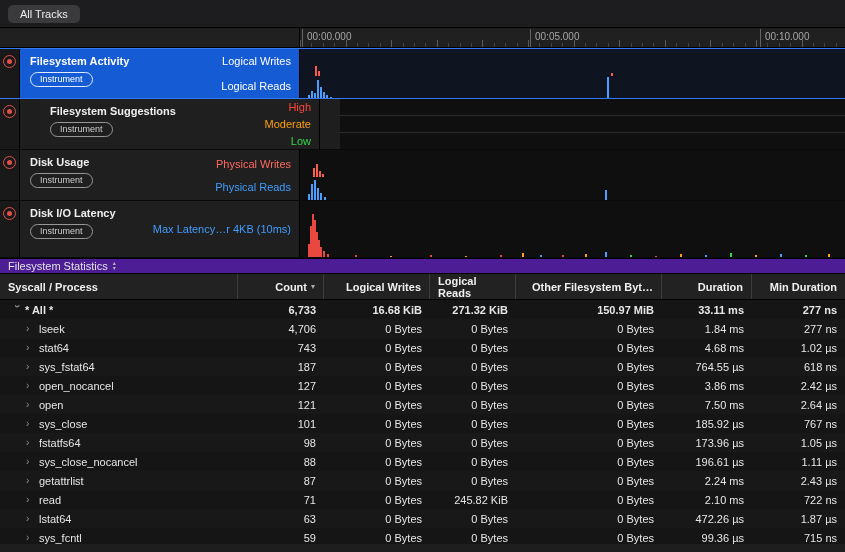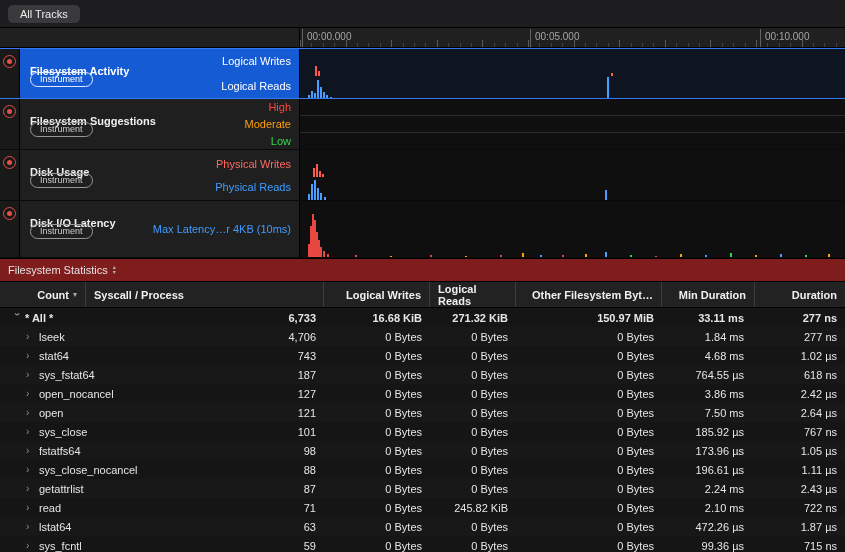--- a/index.html
+++ b/index.html
@@ -39,33 +39,33 @@
   
   .track-row { display:flex; width:845px; border-bottom:1px solid #0a0a0a; position:relative; }
   .track-row.selected { border-top:1px solid #3478f6; border-bottom:1px solid #3478f6; }
   .gutter { width:20px; background:#191919; border-right:1px solid #000;
             display:flex; justify-content:center; padding-top:6px; }
   .tr-icon { width:13px; height:13px; border-radius:50%; border:1.5px solid #e0514a;
              display:flex; align-items:center; justify-content:center; flex:0 0 auto; }
   .tr-dot { width:5px; height:5px; border-radius:50%; background:#e0514a; }
   .label-area { width:280px; position:relative; background:#1f1f1f; border-right:1px solid #000; }
   .track-row.selected .label-area { background:#155bd4; }
-  .track-title { position:absolute; left:10px; top:16px; font-weight:bold; color:#efefef; }
+  .track-title { position:absolute; left:10px; top:6px; font-weight:bold; color:#efefef; }
   .track-row.selected .track-title { color:#ffffff; }
   .badge { position:absolute; left:10px; top:23px; font-size:9px; color:#cccccc;
            border:1px solid #979797; border-radius:8px; padding:1px 9px 2px; }
   .track-row.selected .badge { color:#ffffff; border-color:#dfe9ff; }
   .channel-label { position:absolute; right:8px; font-size:11px; white-space:nowrap; }
   .graph-area { flex:1; position:relative; background:#0f0f0f; overflow:hidden; }
   .track-row.selected .graph-area { background:#0e1420; }
   .lane-line { position:absolute; left:0; right:0; height:1px; background:#2c2c2c; }
   .spike { position:absolute; width:2px; }
 
   
-  .stats-bar { height:24px; background:#7f1d1d; border-top:1px solid #000; border-bottom:1px solid #000;
+  .stats-bar { height:16px; background:#4c1d95; border-top:1px solid #000; border-bottom:1px solid #000;
                display:flex; align-items:center; padding:0 8px; }
   .stats-popup { display:flex; align-items:center; gap:5px; color:#e3e3e3; cursor:default; }
   .updown { display:flex; flex-direction:column; font-size:6px; line-height:5px; color:#b5b5b5; }
 
   
   .thead { height:26px; display:flex; background:#222222; border-bottom:1px solid #000; }
   .th { display:flex; align-items:center; padding:0 8px; font-weight:bold; color:#f0f0f0;
         border-right:1px solid #3c3c3c; }
   .th:last-child { border-right:none; }
   .th.right { justify-content:flex-end; }
@@ -120,21 +120,21 @@
         <div class="spike" style="left: 11px; height: 9px; top: 42px; background: rgb(74, 158, 255);"></div>
         <div class="spike" style="left: 14px; height: 7px; top: 44px; background: rgb(74, 158, 255);"></div>
         <div class="spike" style="left: 17px; height: 20px; top: 31px; background: rgb(74, 158, 255);"></div>
         <div class="spike" style="left: 20px; height: 13px; top: 38px; background: rgb(74, 158, 255);"></div>
         <div class="spike" style="left: 23px; height: 8px; top: 43px; background: rgb(74, 158, 255);"></div>
         <div class="spike" style="left: 26px; height: 5px; top: 46px; background: rgb(74, 158, 255);"></div>
         <div class="spike" style="left: 30px; height: 3px; top: 48px; background: rgb(74, 158, 255);"></div>
         <div class="spike" style="left: 307px; height: 23px; top: 28px; background: rgb(74, 158, 255);"></div>
       </div>
     </div>
-    <div class="track-row" style="height: 51px;">
+    <div class="track-row" style="height: 51px; gap: 20px;">
       <div class="gutter">
         <span class="tr-icon">
           <span class="tr-dot"></span>
         </span>
       </div>
       <div class="label-area">
         <div class="track-title">Filesystem Suggestions</div>
         <div class="badge">Instrument</div>
         <div class="channel-label" style="top: 2px; color: rgb(255, 69, 58);">High</div>
         <div class="channel-label" style="top: 19px; color: rgb(255, 159, 10);">Moderate</div>
@@ -219,41 +219,41 @@
   <div class="stats-popup">
     <span>Filesystem Statistics</span>
     <span class="updown">
       <span>▴</span>
       <span>▾</span>
     </span>
   </div>
 </div>
 
 <div class="thead">
+    <div class="th" style="width: 238px;">
+      <span>Syscall / Process</span>
+    </div>
     <div class="th right" style="width: 86px;">
       <span>Count</span>
       <span class="sort">▾</span>
     </div>
-    <div class="th" style="width: 238px;">
-      <span>Syscall / Process</span>
-    </div>
     <div class="th right" style="width: 106px;">
       <span>Logical Writes</span>
     </div>
     <div class="th right" style="width: 86px;">
       <span>Logical Reads</span>
     </div>
     <div class="th right" style="width: 146px;">
       <span>Other Filesystem Byt…</span>
     </div>
+    <div class="th right" style="width: 90px;">
+      <span>Duration</span>
+    </div>
     <div class="th right" style="width: 93px;">
       <span>Min Duration</span>
-    </div>
-    <div class="th right" style="width: 90px;">
-      <span>Duration</span>
     </div>
   </div>
 <div class="tbody">
     <div class="tr bold">
       <div class="td name-cell level0" style="width: 238px;">
         <span class="disclosure expanded">›</span>
         <span>* All *</span>
       </div>
       <div class="td right" style="width: 86px;">6,733</div>
       <div class="td right" style="width: 106px;">16.68 KiB</div>

